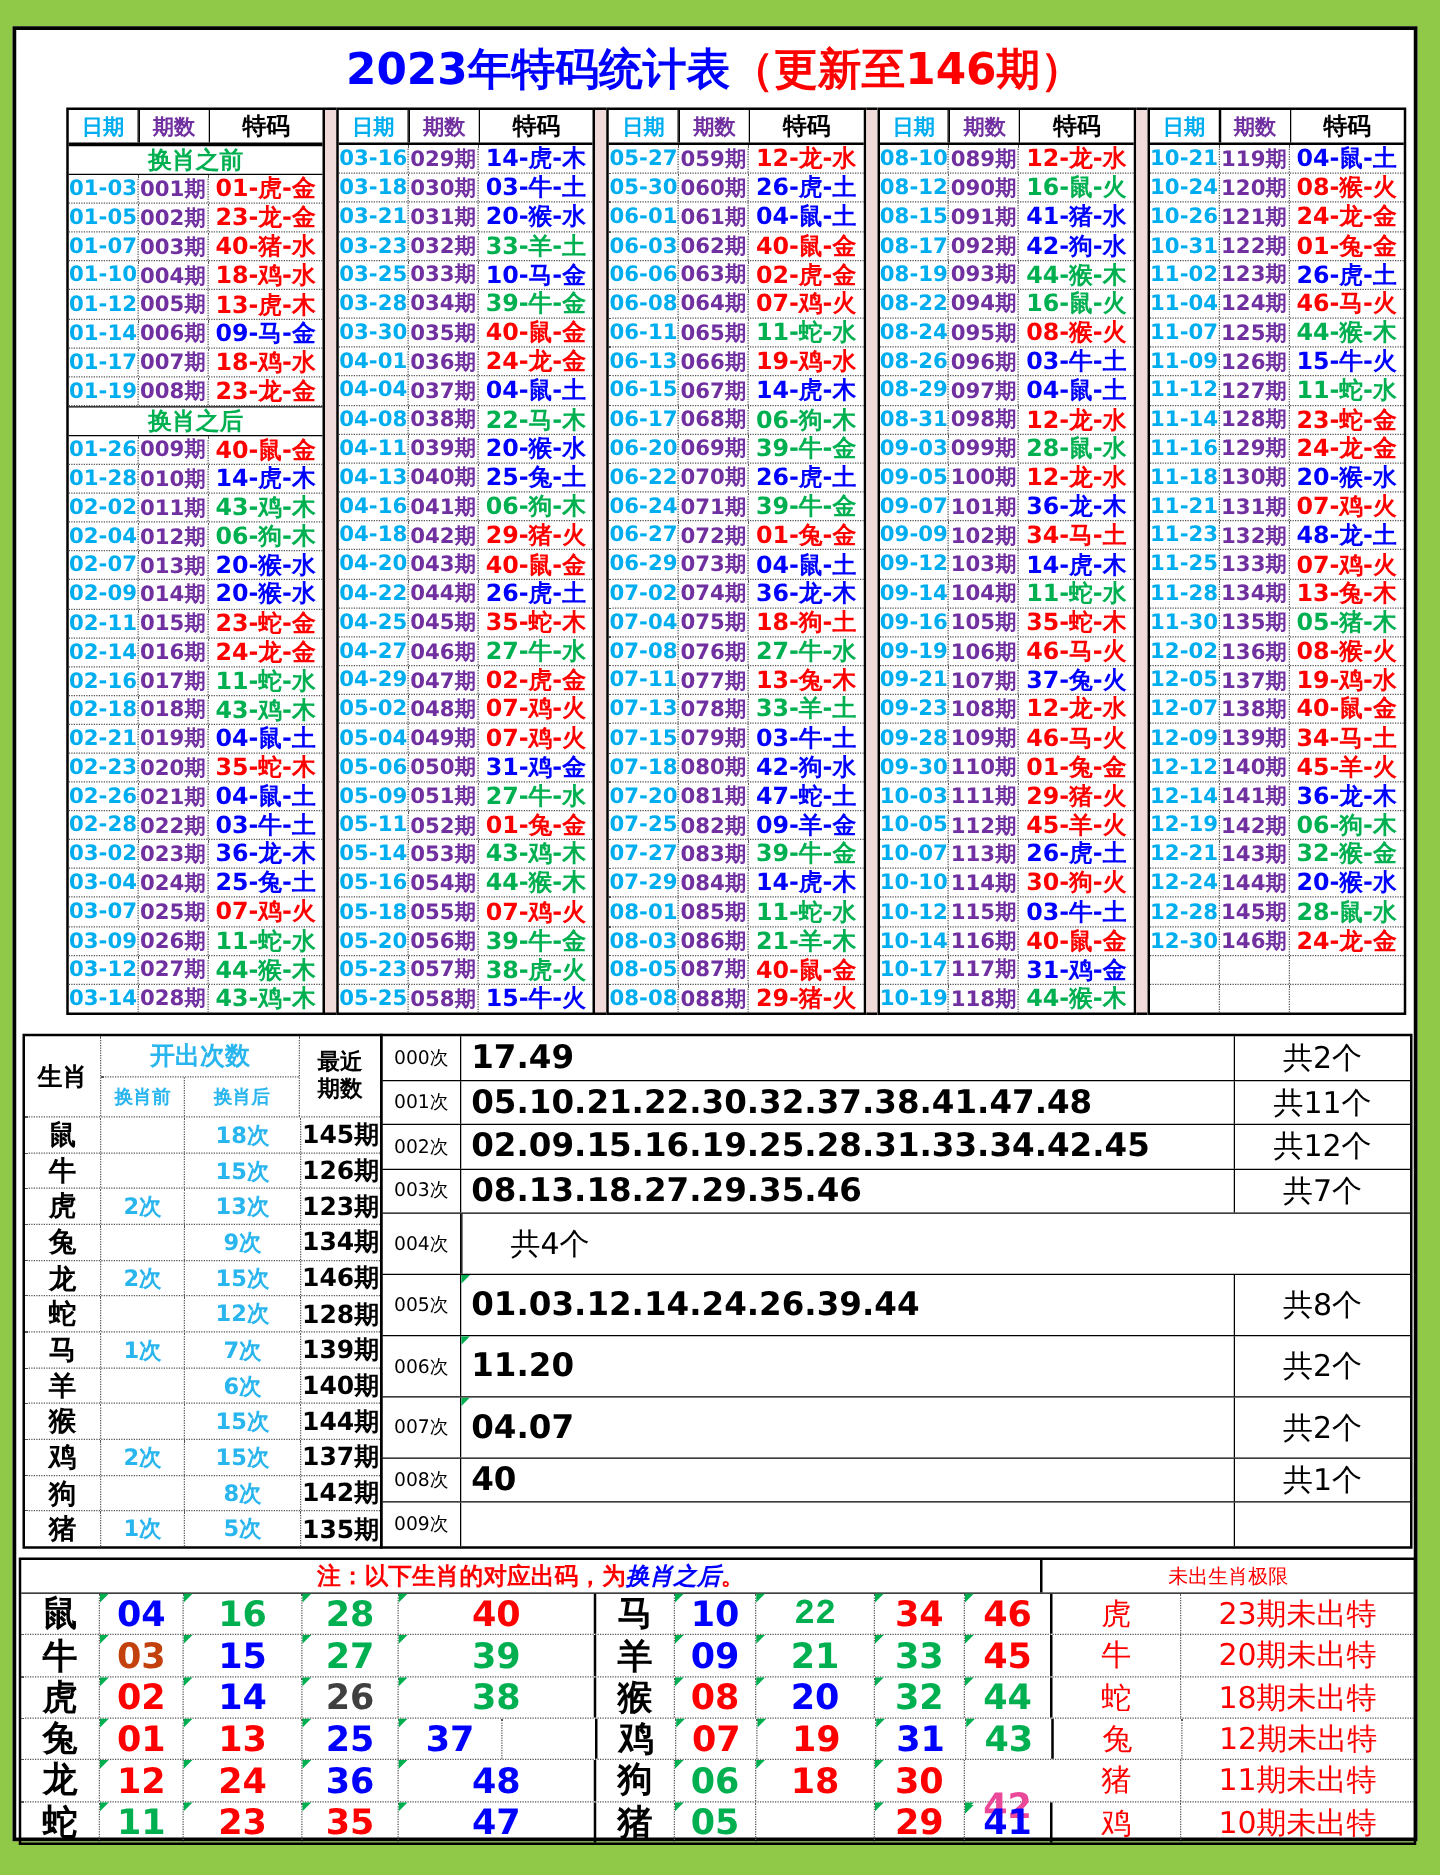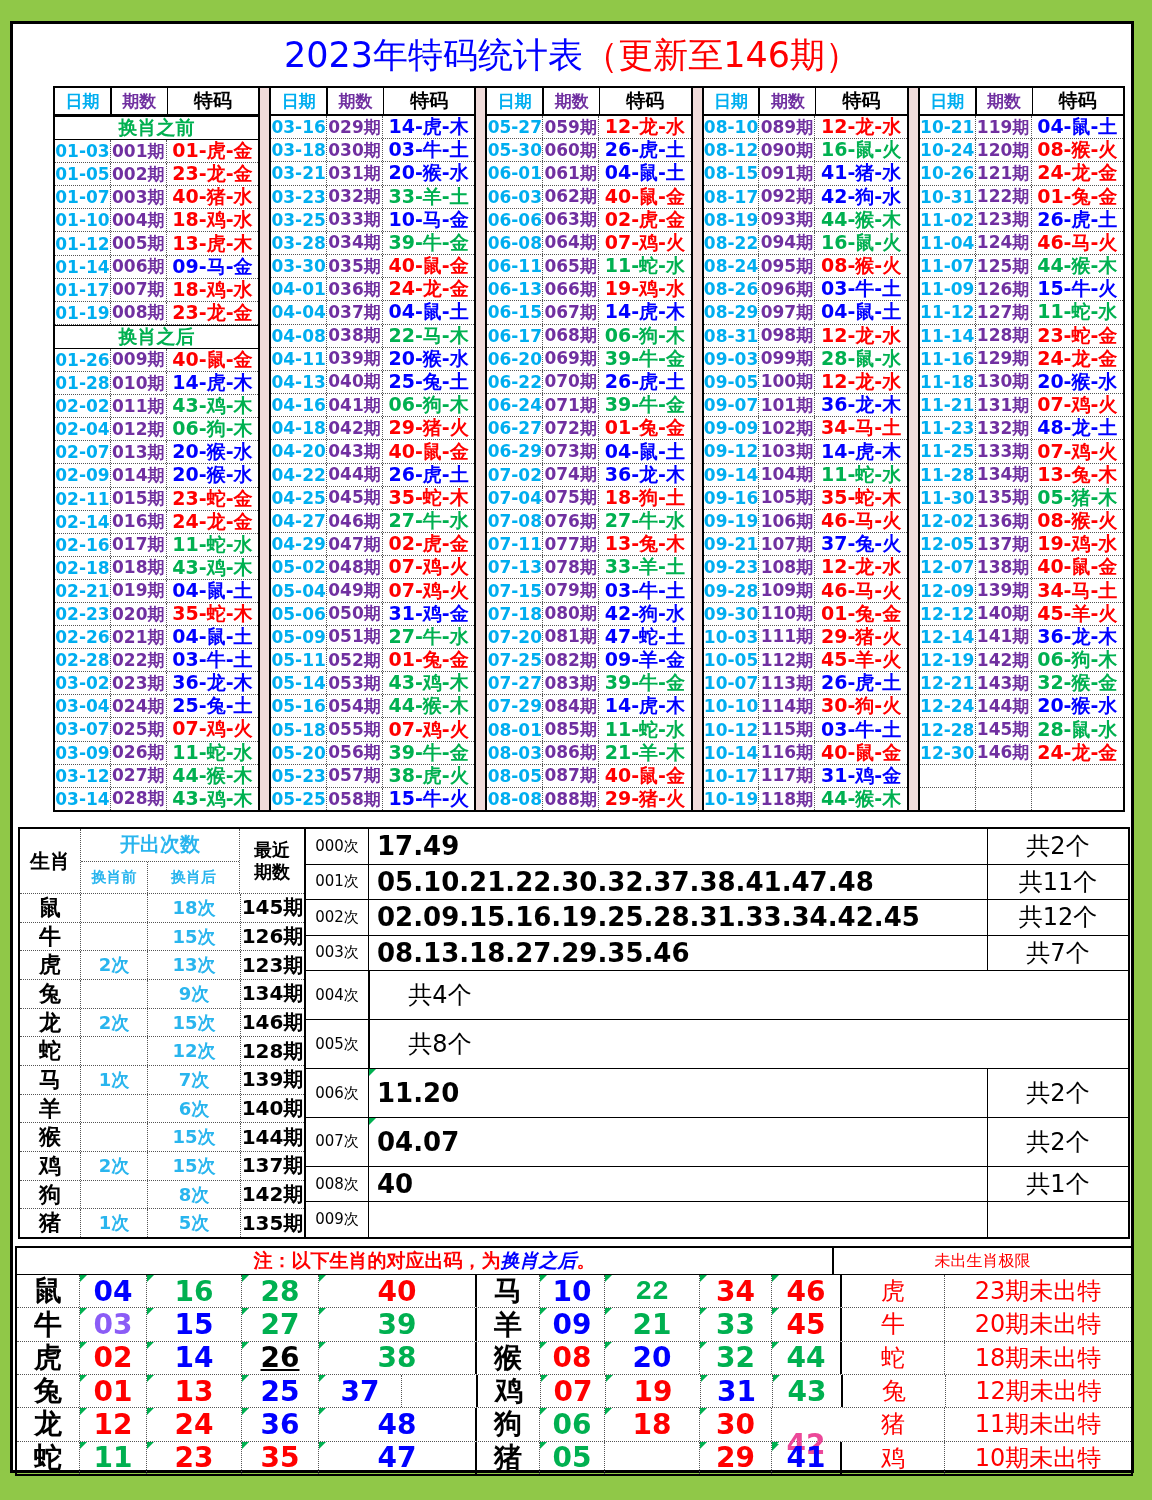--- a/index.html
+++ b/index.html
@@ -8,21 +8,21 @@
     background:#90C848;
     font-family:"DejaVu Sans","Liberation Sans",sans-serif;
     -webkit-font-smoothing:antialiased;
   }
   .frame{
     position:absolute;left:10px;top:21px;width:1124px;height:1452px;
     background:#fff;border:3px solid #000;box-sizing:border-box;
   }
   
   .title{height:62px;display:flex;align-items:center;justify-content:center;
-    font-size:35px;font-weight:normal;white-space:nowrap;}
+    font-size:35px;font-weight:bold;white-space:nowrap;}
   .t-blue{color:#0000FF;}
   .t-red{color:#FF0000;}
   
   .tables{position:absolute;left:40px;top:62px;width:1072px;height:726px;display:flex;border-radius:28px;}
   .mcol{flex:1;border:2px solid #000;box-sizing:border-box;display:flex;flex-direction:column;background:#fff;}
   .pgap{width:9px;background:#F0DBDA;border-top:2px solid #000;border-bottom:2px solid #000;box-sizing:border-box;}
   .mhead{height:26px;display:flex;border-bottom:2px solid #000;font-weight:bold;font-size:18px;}
   .mhead .mc{border-right:1px solid #000;}
   .mhead .mc:last-child{border-right:none;}
   .mrow{flex:1;display:flex;border-bottom:1px dotted #555;min-height:0;}
@@ -991,20 +991,21 @@
           <div class="cc-l">003次</div>
           <div class="cc-n">08.13.18.27.29.35.46</div>
           <div class="cc-t">共7个</div>
         </div>
         <div class="crow tall">
           <div class="cc-l">004次</div>
           <div class="cc-t">共4个</div>
         </div>
         <div class="crow tall">
           <div class="cc-l">005次</div>
+          <div class="cc-n gt">01.03.12.14.24.26.39.44</div>
           <div class="cc-t">共8个</div>
         </div>
         <div class="crow tall">
           <div class="cc-l">006次</div>
           <div class="cc-n gt">11.20</div>
           <div class="cc-t">共2个</div>
         </div>
         <div class="crow tall">
           <div class="cc-l">007次</div>
           <div class="cc-n gt">04.07</div>
@@ -1040,37 +1041,37 @@
         <div class="bc bz" style="width: 62px;">马</div>
         <div class="bc bv gt" style="width: 64px; color: rgb(0, 0, 255);">10</div>
         <div class="bc bv gt" style="width: 94px; color: rgb(0, 176, 80); font-family: Liberation Mono, monospace;">22</div>
         <div class="bc bv gt" style="width: 71px; color: rgb(255, 0, 0);">34</div>
         <div class="bc bv gt blockend" style="width: 68px; color: rgb(255, 0, 0);">46</div>
         <div class="bc ez">虎</div>
         <div class="bc et">23期未出特</div>
       </div>
       <div class="brow">
         <div class="bc bz" style="width: 62px;">牛</div>
-        <div class="bc bv gt" style="width: 66px; color: #8b5cf6;">03</div>
+        <div class="bc bv gt" style="width: 66px; color: #c2410c;">03</div>
         <div class="bc bv gt" style="width: 94px; color: rgb(0, 0, 255);">15</div>
         <div class="bc bv gt" style="width: 76px; color: rgb(0, 176, 80);">27</div>
         <div class="bc bv gt blockend" style="width: 156px; color: rgb(0, 176, 80);">39</div>
         <div class="bc bz" style="width: 62px;">羊</div>
         <div class="bc bv gt" style="width: 64px; color: rgb(0, 0, 255);">09</div>
         <div class="bc bv gt" style="width: 94px; color: rgb(0, 176, 80);">21</div>
         <div class="bc bv gt" style="width: 71px; color: rgb(0, 176, 80);">33</div>
         <div class="bc bv gt blockend" style="width: 68px; color: rgb(255, 0, 0);">45</div>
         <div class="bc ez">牛</div>
         <div class="bc et">20期未出特</div>
       </div>
       <div class="brow">
         <div class="bc bz" style="width: 62px;">虎</div>
         <div class="bc bv gt" style="width: 66px; color: rgb(255, 0, 0);">02</div>
         <div class="bc bv gt" style="width: 94px; color: rgb(0, 0, 255);">14</div>
-        <div class="bc bv gt" style="width: 76px; color: #000000; text-decoration: underline;">26</div>
+        <div class="bc bv gt" style="width: 76px; color: #404040;">26</div>
         <div class="bc bv gt blockend" style="width: 156px; color: rgb(0, 176, 80);">38</div>
         <div class="bc bz" style="width: 62px;">猴</div>
         <div class="bc bv gt" style="width: 64px; color: rgb(255, 0, 0);">08</div>
         <div class="bc bv gt" style="width: 94px; color: rgb(0, 0, 255);">20</div>
         <div class="bc bv gt" style="width: 71px; color: rgb(0, 176, 80);">32</div>
         <div class="bc bv gt blockend" style="width: 68px; color: rgb(0, 176, 80);">44</div>
         <div class="bc ez">蛇</div>
         <div class="bc et">18期未出特</div>
       </div>
       <div class="brow">

